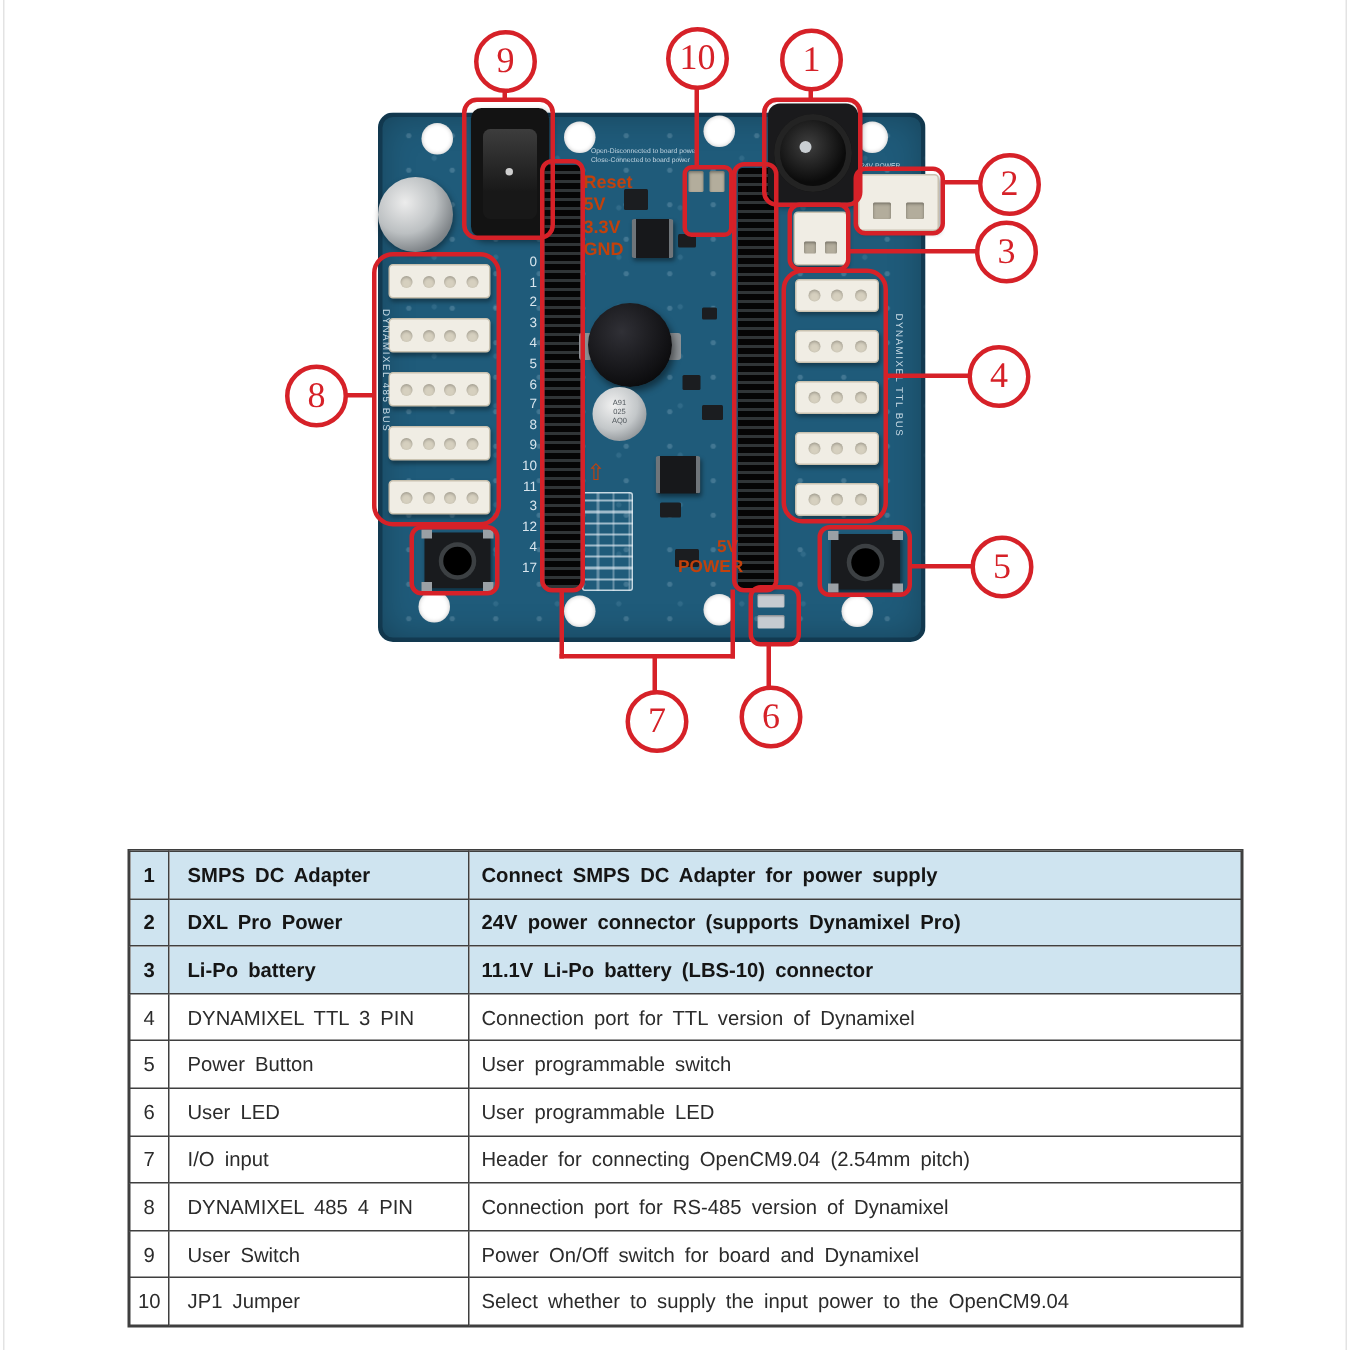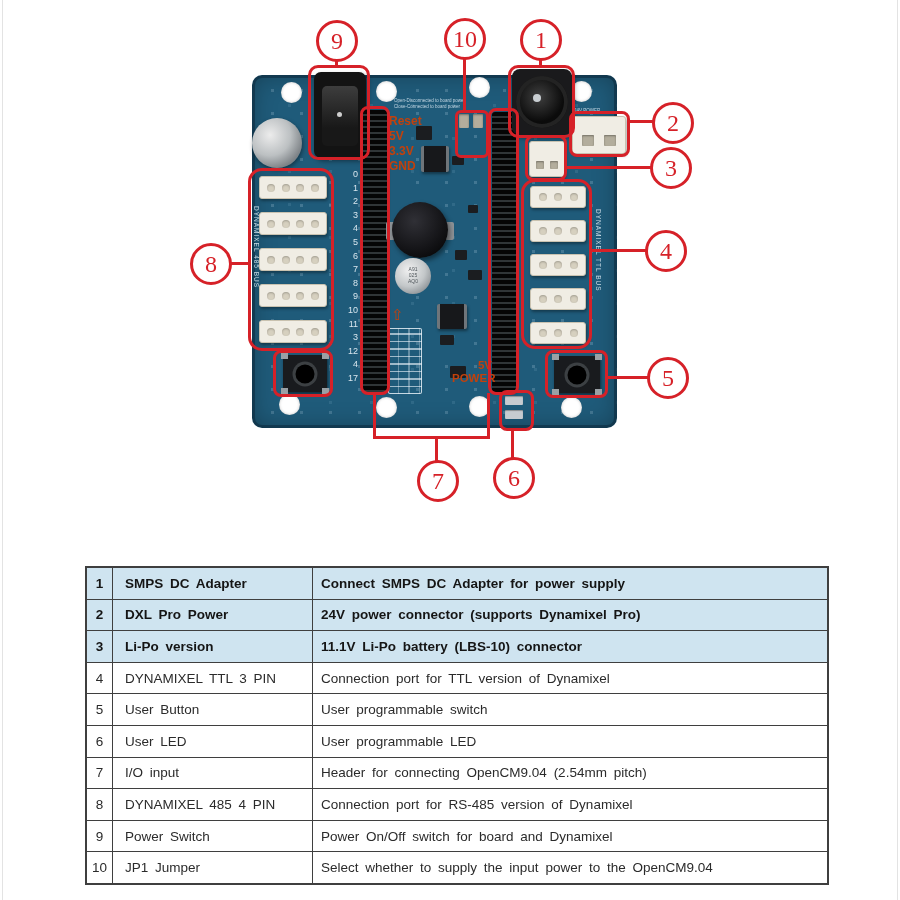--- a/index.html
+++ b/index.html
@@ -325,51 +325,51 @@
         <td class="c-name">SMPS DC Adapter</td>
         <td class="c-desc">Connect SMPS DC Adapter for power supply</td>
       </tr>
       <tr class="hl">
         <td class="c-num">2</td>
         <td class="c-name">DXL Pro Power</td>
         <td class="c-desc">24V power connector (supports Dynamixel Pro)</td>
       </tr>
       <tr class="hl">
         <td class="c-num">3</td>
-        <td class="c-name">Li-Po version</td>
+        <td class="c-name">Li-Po battery</td>
         <td class="c-desc">11.1V Li-Po battery (LBS-10) connector</td>
       </tr>
       <tr>
         <td class="c-num">4</td>
         <td class="c-name">DYNAMIXEL TTL 3 PIN</td>
         <td class="c-desc">Connection port for TTL version of Dynamixel</td>
       </tr>
       <tr>
         <td class="c-num">5</td>
-        <td class="c-name">User Button</td>
+        <td class="c-name">Power Button</td>
         <td class="c-desc">User programmable switch</td>
       </tr>
       <tr>
         <td class="c-num">6</td>
         <td class="c-name">User LED</td>
         <td class="c-desc">User programmable LED</td>
       </tr>
       <tr>
         <td class="c-num">7</td>
         <td class="c-name">I/O input</td>
         <td class="c-desc">Header for connecting OpenCM9.04 (2.54mm pitch)</td>
       </tr>
       <tr>
         <td class="c-num">8</td>
         <td class="c-name">DYNAMIXEL 485 4 PIN</td>
         <td class="c-desc">Connection port for RS-485 version of Dynamixel</td>
       </tr>
       <tr>
         <td class="c-num">9</td>
-        <td class="c-name">Power Switch</td>
+        <td class="c-name">User Switch</td>
         <td class="c-desc">Power On/Off switch for board and Dynamixel</td>
       </tr>
       <tr>
         <td class="c-num">10</td>
         <td class="c-name">JP1 Jumper</td>
         <td class="c-desc">Select whether to supply the input power to the OpenCM9.04</td>
       </tr>
     </tbody>
   </table>
 </div>

